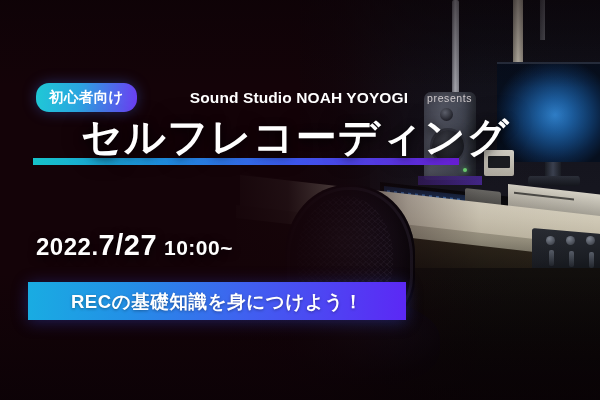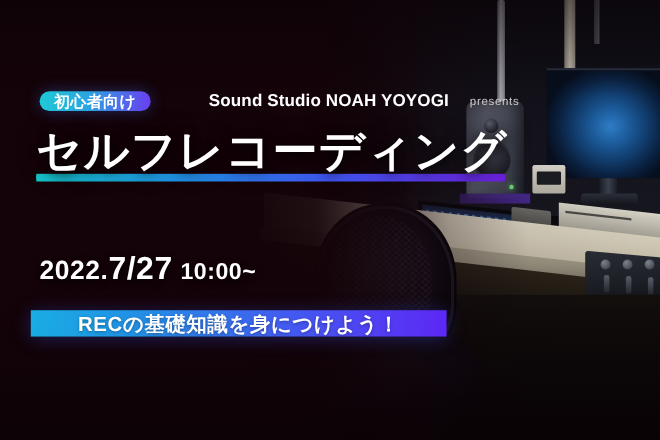--- a/index.html
+++ b/index.html
@@ -227,21 +227,21 @@
 
   
   .content{ position:absolute; left:0; top:0; width:600px; height:400px; }
 
   .row-top{
     position:absolute; left:36px; top:83px;
     display:flex; align-items:center; gap:13px;
   }
   .badge{
     display:inline-flex; align-items:center; justify-content:center;
-    height:18px; padding:0 13px; border-radius:13px;
+    height:29px; padding:0 13px; border-radius:13px;
     background:linear-gradient(95deg,#1fc9d6 0%,#2aa6e0 42%,#6b3df2 100%);
     color:#fff; font-size:14.5px; font-weight:700; letter-spacing:.4px;
     white-space:nowrap;
     box-shadow:0 0 14px rgba(70,120,255,.35);
   }
   .studio-name{
     color:#ffffff; font-size:15.5px; font-weight:700; letter-spacing:.1px;
     white-space:nowrap;
     margin-left:40px;
   }
@@ -250,41 +250,42 @@
     margin-left:6px;
   }
 
   .title-wrap{ position:absolute; left:33px; top:112px; }
   .title-line{
     position:relative; display:block;
     color:#ffffff; font-weight:700;
     font-size:41px; line-height:50px; letter-spacing:1px;
     text-shadow:0 2px 10px rgba(0,0,0,.85), 0 0 22px rgba(0,0,0,.6);
     white-space:nowrap;
+    margin-left:48px;
   }
   .title-rule{
     display:block; height:5px; width:426px; margin-top:-4px; margin-bottom:1px;
     background:linear-gradient(90deg,#16c3c9 0%,#1f8fe0 30%,#3f56ee 62%,#6a1fd6 100%);
   }
   .title-rule.short{ width:426px; }
 
   .date-line{
     position:absolute; left:36px; top:229px;
     color:#ffffff; white-space:nowrap;
     text-shadow:0 2px 8px rgba(0,0,0,.9);
     display:flex; align-items:baseline;
   }
   .d-year{ font-size:24px; font-weight:700; letter-spacing:.5px; }
   .d-big{ font-size:29px; font-weight:700; letter-spacing:.5px; }
   .d-dow{ font-size:17px; font-weight:700; letter-spacing:.3px; }
   .d-time{ font-size:21px; font-weight:700; letter-spacing:.5px; margin-left:7px; }
 
   .cta{
     position:absolute; left:28px; top:282px;
-    width:378px; height:24px;
+    width:378px; height:38px;
     background:linear-gradient(92deg,#19ace2 0%,#2390e6 26%,#4060f0 58%,#5c28f5 100%);
     display:flex; align-items:center; justify-content:center;
     box-shadow:0 2px 16px rgba(60,80,240,.35);
   }
   .cta span{
     color:#ffffff; font-size:18.5px; font-weight:700; letter-spacing:.6px;
     white-space:nowrap;
     text-shadow:0 1px 3px rgba(0,0,0,.35);
   }
 </style>

